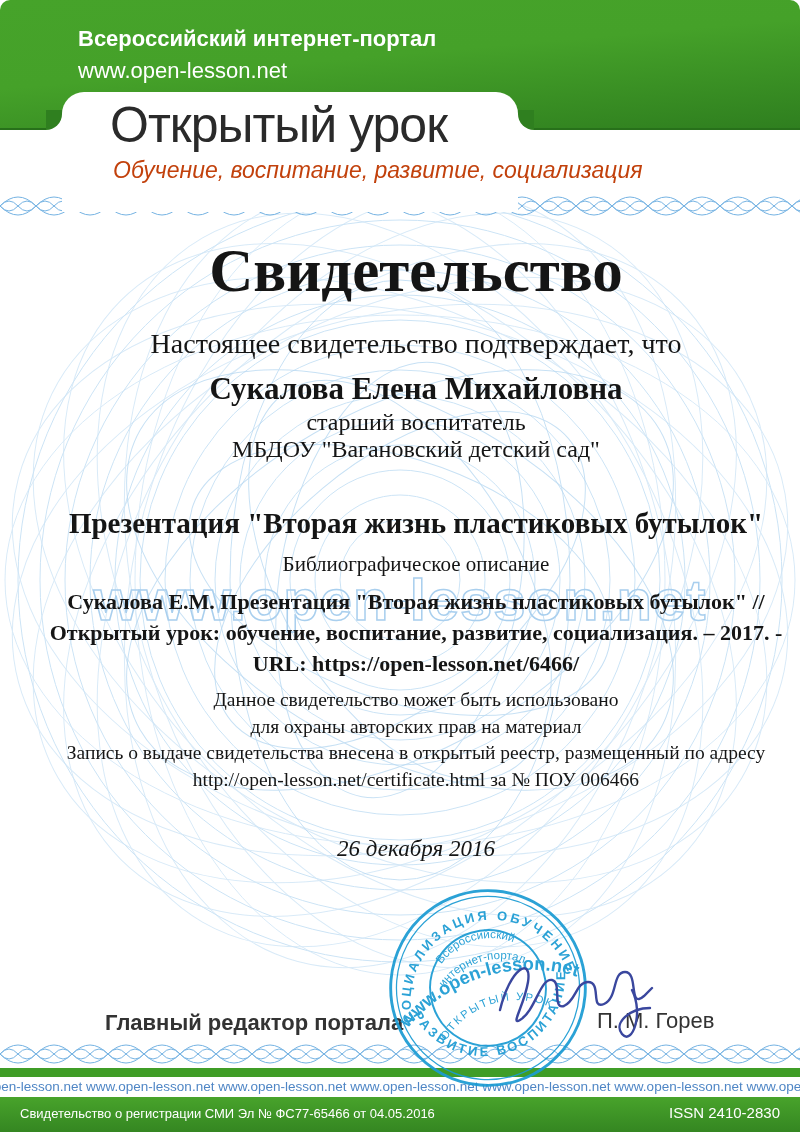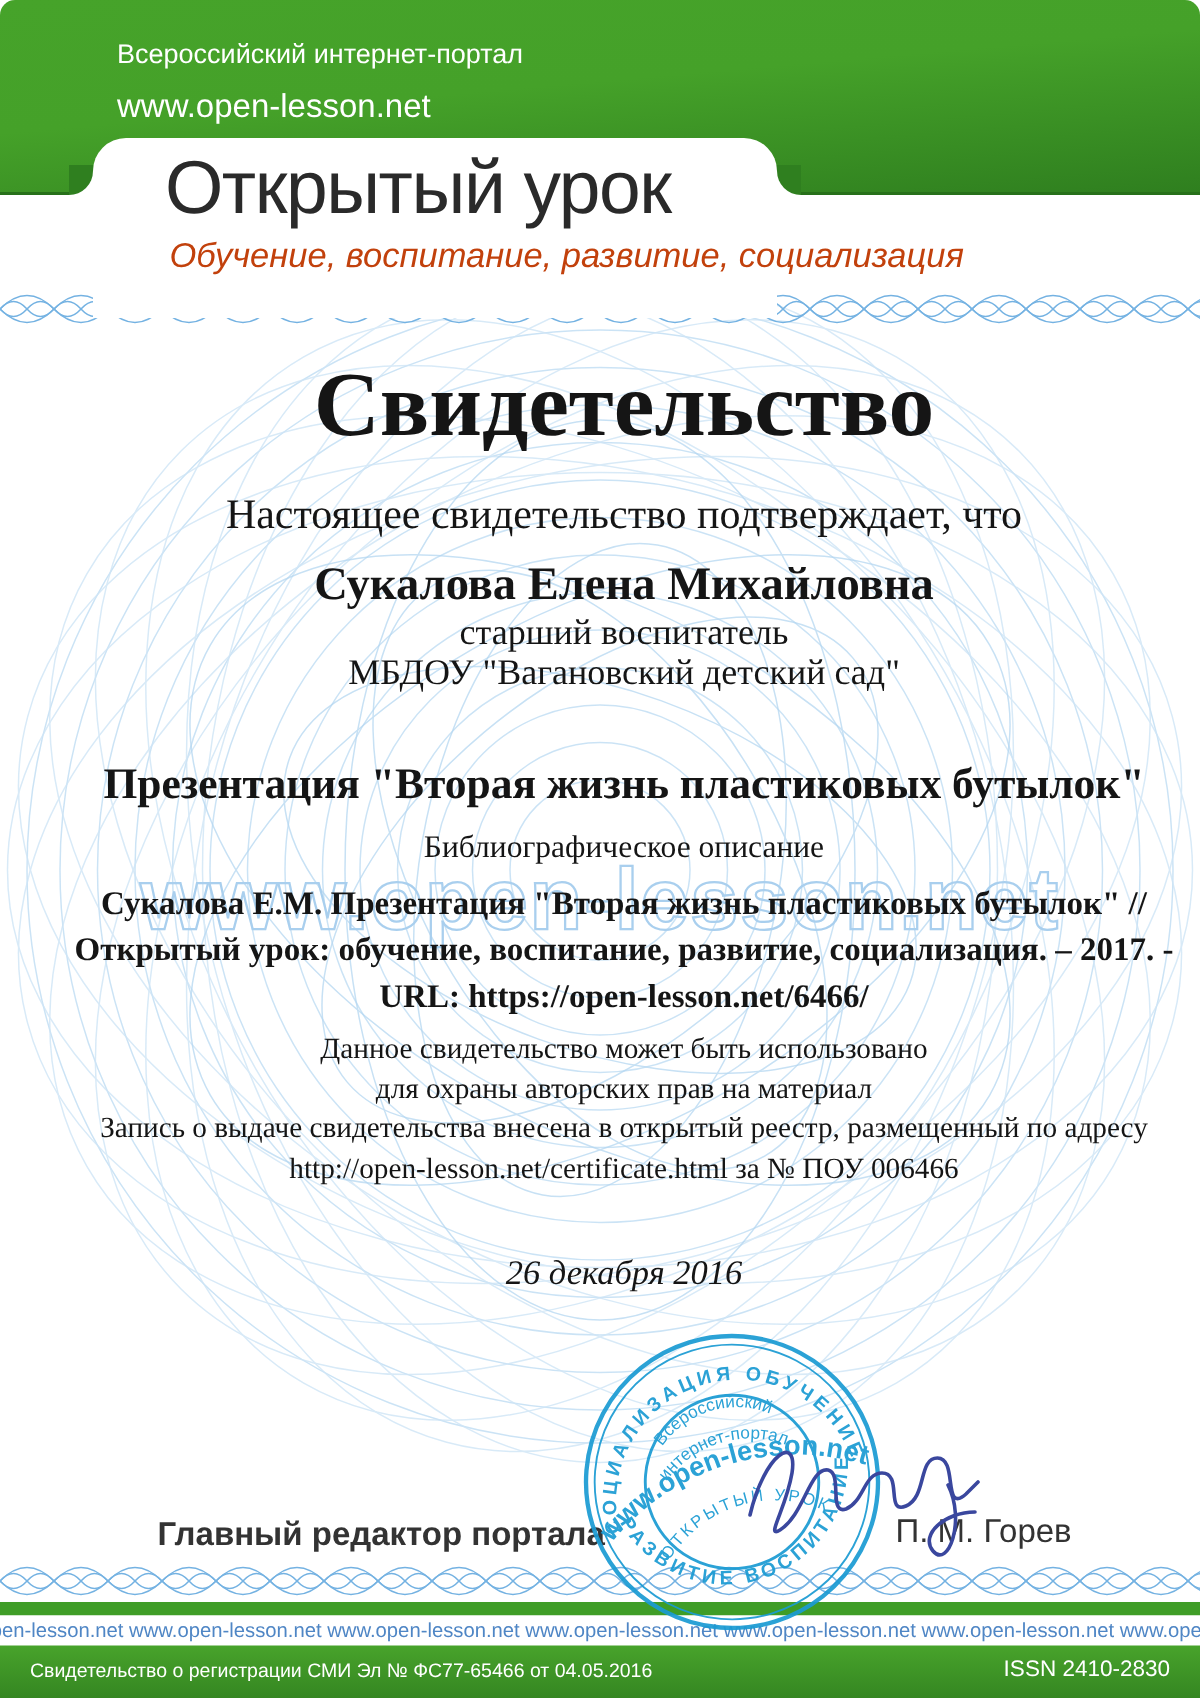--- a/index.html
+++ b/index.html
@@ -2,21 +2,21 @@
 <html><head>
 <meta charset="utf-8">
 <style>
   html,body{margin:0;padding:0;background:#fff;}
   .page{position:relative;width:800px;height:1132px;background:#fff;overflow:hidden;
         font-family:"Liberation Sans","DejaVu Sans",sans-serif;}
   
   .header-band{position:absolute;left:0;top:0;width:800px;height:128px;
     background:linear-gradient(175deg,#46a32a 0%,#45a129 45%,#2f7f1f 100%);
     border-radius:10px 10px 0 0;border-bottom:2px solid #27701a;}
-  .portal-title{position:absolute;left:78px;top:26px;color:#fff;font-size:18px;font-weight:normal;}
+  .portal-title{position:absolute;left:78px;top:26px;color:#fff;font-size:22px;font-weight:bold;}
   .portal-url{position:absolute;left:78px;top:58px;color:#fff;font-size:22px;}
   .logo-tab{position:absolute;left:62px;top:92px;width:456px;height:120px;background:#fff;
     border-radius:22px 22px 0 0;z-index:3;}
   .flare{position:absolute;width:16px;height:20px;top:110px;background:#fff;z-index:3;}
   .flare-cut{position:absolute;width:16px;height:20px;top:110px;background:#2f7f1f;z-index:4;}
   .fl-l{left:46px;} .flc-l{left:46px;border-bottom-right-radius:16px;}
   .fl-r{left:518px;} .flc-r{left:518px;border-bottom-left-radius:16px;}
   .logo-name{position:absolute;left:110px;top:96px;z-index:5;color:#2a2a2a;font-size:50px;
     font-weight:500;letter-spacing:-1px;}
   .logo-tagline{position:absolute;left:113px;top:157px;z-index:5;color:#c2410c;font-size:23px;

